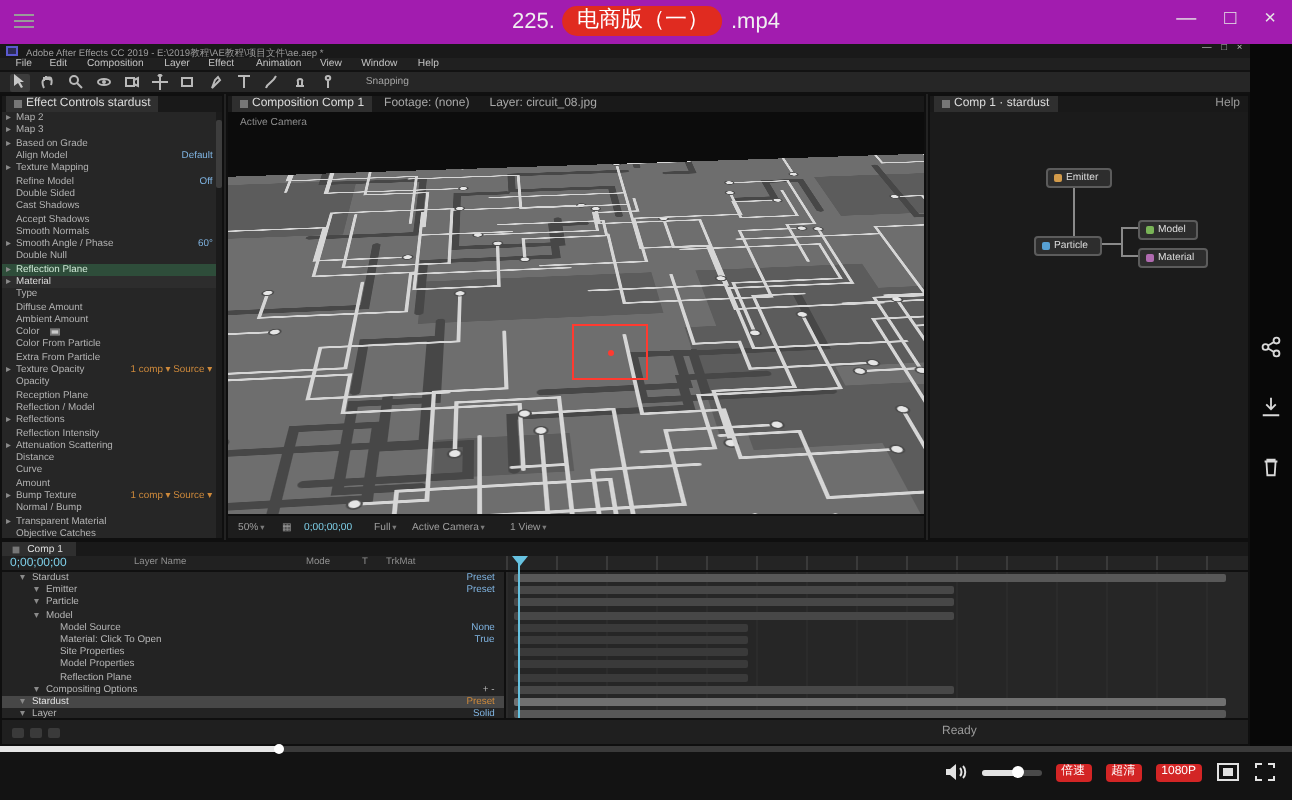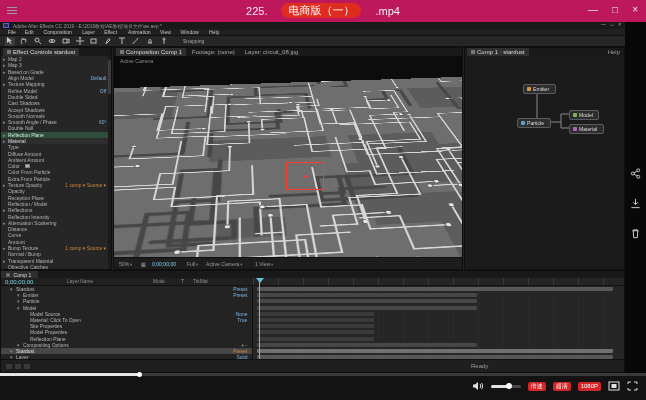--- a/index.html
+++ b/index.html
@@ -4,25 +4,25 @@
 <style>
   * { box-sizing: border-box; margin: 0; padding: 0; }
   html,body { background:#000; }
   .stage {
     position: relative; width: 646px; height: 400px;
     background: #000; overflow: hidden;
     font-family: "Liberation Sans", "DejaVu Sans", sans-serif;
     -webkit-font-smoothing: antialiased;
   }
   
-  .titlebar { position:absolute; left:0; top:0; width:646px; height:22px; background:#be185d; }
+  .titlebar { position:absolute; left:0; top:0; width:646px; height:22px; background:#a21caf; }
   .menu-ic { position:absolute; left:7px; top:7px; width:10px; height:8px; }
   .menu-ic i { display:block; height:1px; background:#9a9a9a; margin-bottom:2px; }
   .title-wrap { position:absolute; left:50%; top:3px; transform:translateX(-50%); display:flex; align-items:center; font-size:11px; color:#f0f0f0; white-space:nowrap; }
-  .title-pill { background:#e02b20; border-radius:8px; padding:0 7px; margin:0 14px; height:15px; line-height:15px; color:#fff; }
+  .title-pill { background:#e02b20; border-radius:8px; padding:0 7px; margin:0 4px; height:15px; line-height:15px; color:#fff; }
   .win-controls { position:absolute; right:8px; top:3px; display:flex; gap:14px; color:#e6e6e6; font-size:10px; line-height:14px; }
   .win-controls span { cursor:default; }
   
   .ae { position:absolute; left:0; top:22px; width:625px; height:351px; background:#232323; }
   .ae-titlebar { position:absolute; top:0; left:0; right:0; height:7px; background:#191919; }
   .ae-app-icon { position:absolute; left:3px; top:1px; width:6px; height:5px; background:#2c2c54; border:1px solid #5a5ad0; }
   .ae-path { position:absolute; left:13px; top:1px; font-size:6px; transform:scale(.8); transform-origin:left top; color:#9b9b9b; white-space:nowrap; }
   .ae-win-controls { position:absolute; right:4px; top:0; display:flex; gap:6px; font-size:6px; transform:scale(.8); transform-origin:right top; color:#bdbdbd; }
   .ae-menubar { position:absolute; top:7px; left:0; right:0; height:7px; background:#202020; border-bottom:1px solid #121212; display:flex; align-items:center; gap:7px; padding-left:7px; font-size:6px; color:#c3c3c3; white-space:nowrap; overflow:hidden; }
   .ae-menubar span { transform:scale(.85); transform-origin:center; }

